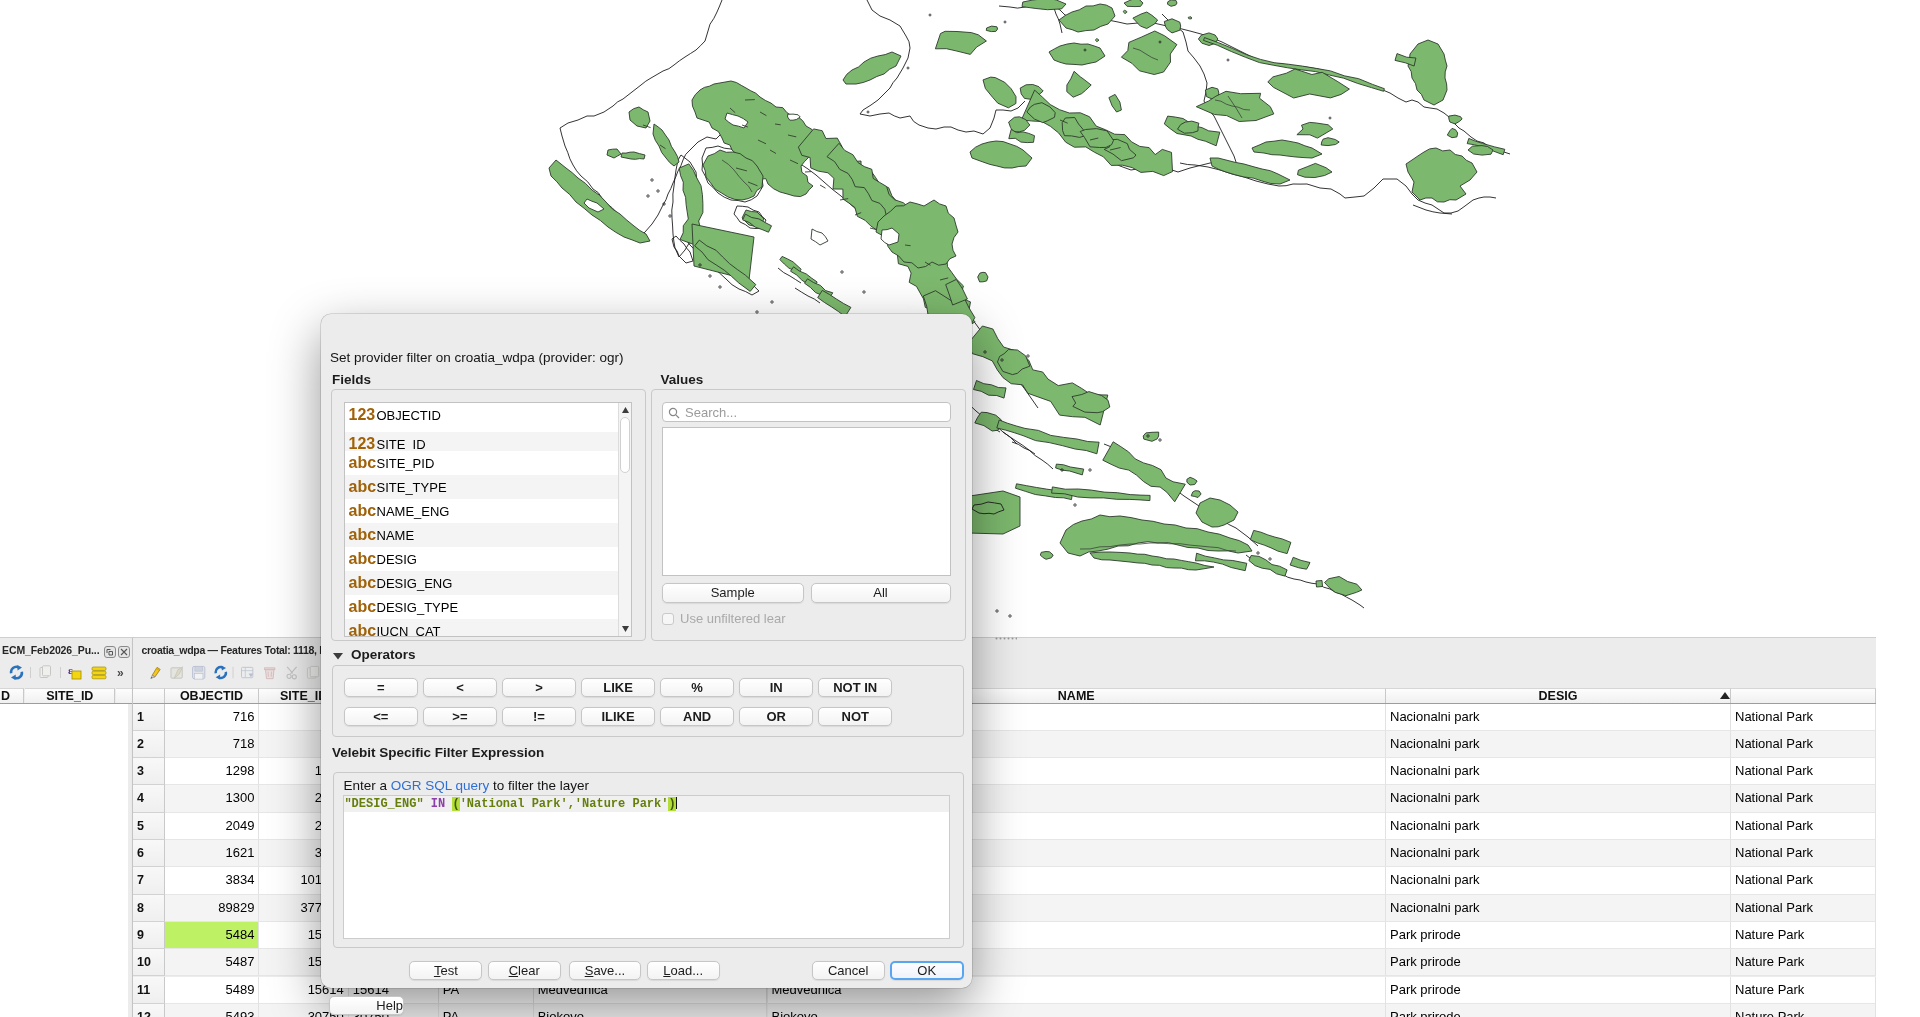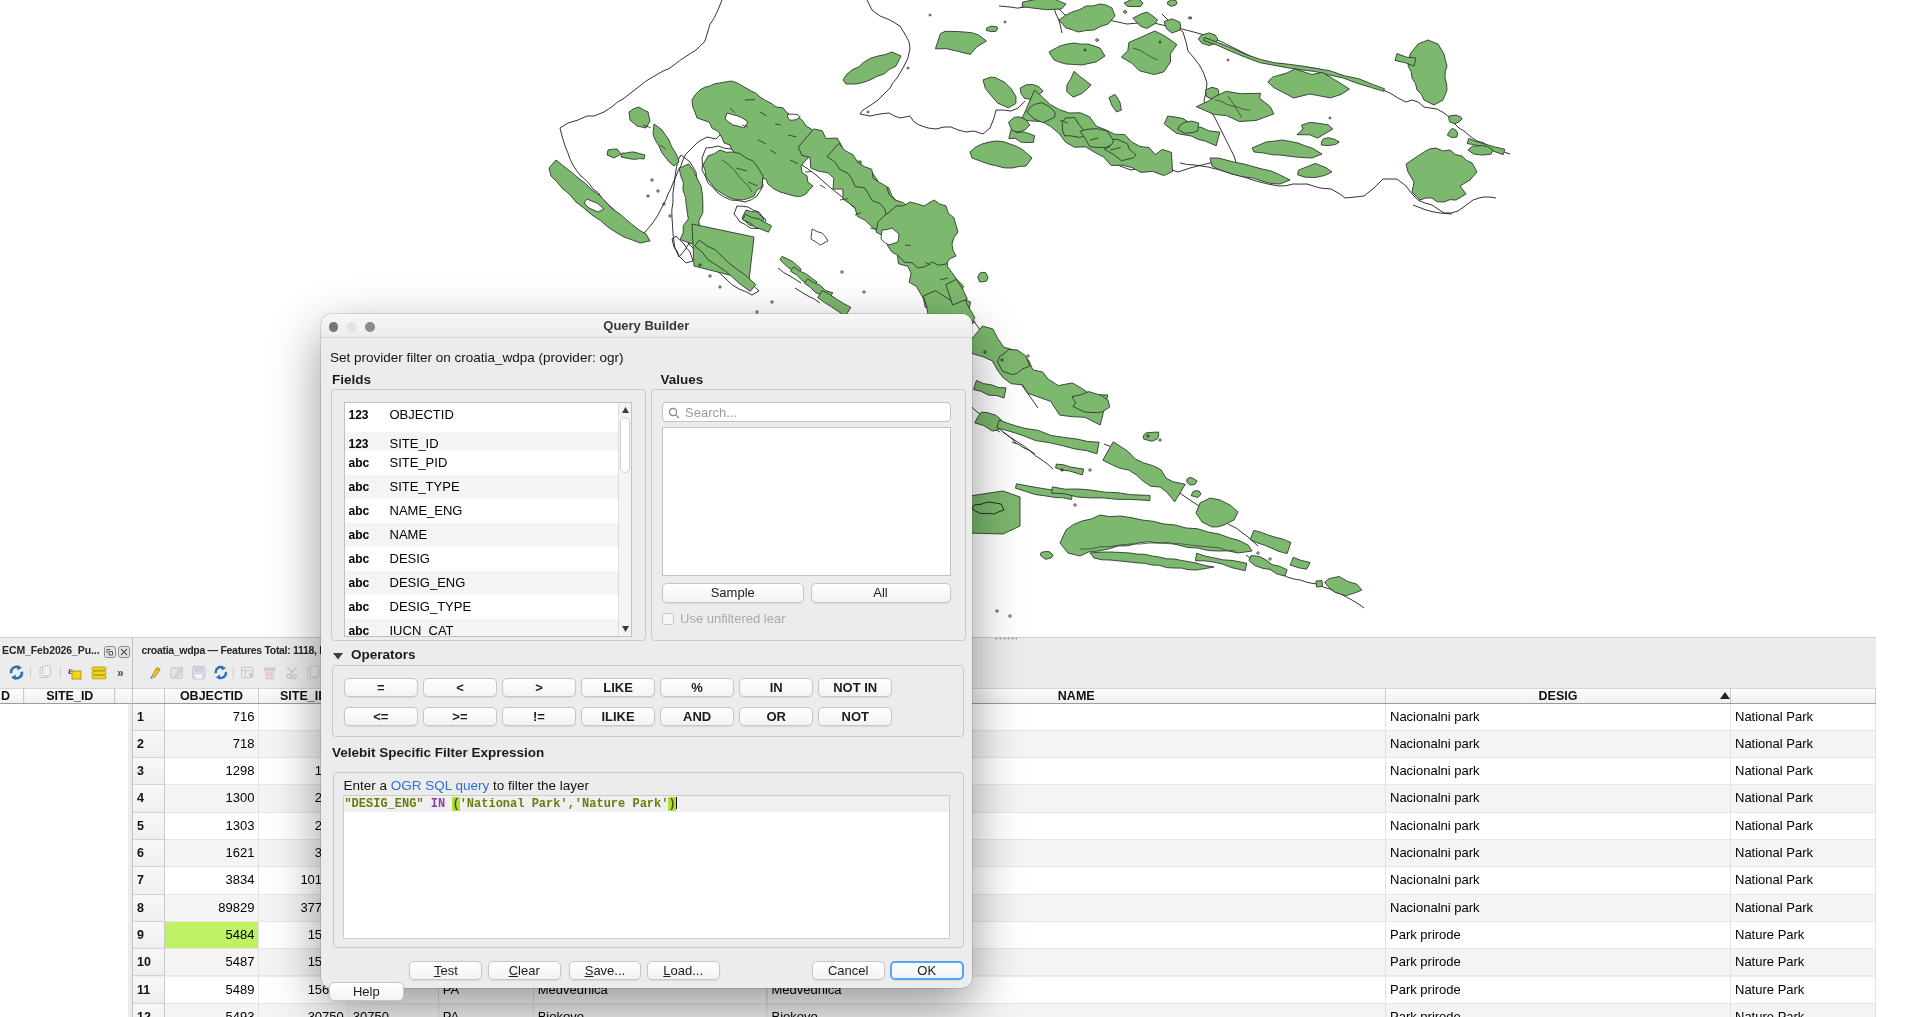--- a/index.html
+++ b/index.html
@@ -44,21 +44,21 @@
 #dlg .titlebar .t { width:100%; text-align:center; font-size:13px; font-weight:bold; color:#3a3a3a; line-height:24px; }
 .glabel { position:absolute; font-size:13.5px; font-weight:bold; color:#1c1c1c; }
 .gbox { position:absolute; border:1px solid #c9c9c9; border-radius:4px; }
 .btn { position:absolute; height:19.5px; background:linear-gradient(#ffffff,#f3f3f3);
   border:1px solid #c6c6c6; border-radius:5px; box-shadow:0 0.5px 1px rgba(0,0,0,0.08);
   font-size:13px; color:#1c1c1c; text-align:center; line-height:18.5px; }
 .opbtn { position:absolute; width:73.7px; height:19.5px; background:linear-gradient(#ffffff,#f3f3f3);
   border:1px solid #c6c6c6; border-radius:5px; box-shadow:0 0.5px 1px rgba(0,0,0,0.08);
   font-size:13px; font-weight:bold; color:#1c1c1c; text-align:center; line-height:18.5px; }
 .fitem { position:absolute; left:0; width:100%; height:24px; font-size:13px; color:#000; line-height:24px; }
-.ficon { display:inline-block; width:27px; margin-left:4px; margin-right:14px; font-weight:bold; font-size:12px; color:#000000; }
+.ficon { display:inline-block; width:27px; margin-left:4px; margin-right:1px; font-weight:bold; font-size:16px; color:#a16207; }
 u { text-decoration:underline; }
 </style>
 </head>
 <body>
 <div id="stage">
 <svg id="map" width="1920" height="1017" viewBox="0 0 1920 1017">
       <path d="M722.0,0.0L719.6,6.0L717.0,12.0L713.9,18.3L710.0,24.2L708.0,31.0L705.0,41.0L700.6,45.6L696.0,50.0L690.5,53.5L685.0,57.0L679.4,60.8L674.0,65.0L668.9,68.7L663.0,71.0L657.0,74.5L651.0,78.0L645.8,81.2L641.0,85.0L632.0,92.0L623.0,99.0L617.6,101.9L613.0,106.0L604.0,112.0L594.0,116.0L587.0,116.0L578.0,120.0L568.0,123.0L560.0,128.0" fill="none" stroke="#1d1d1d" stroke-width="0.9"></path>
       <path d="M560.0,128.0L562.0,136.0L565.0,146.0L567.7,152.3L569.9,158.8L573.0,165.0L576.6,170.8L581.0,176.0L587.7,181.8L593.0,189.0L598.3,192.7L601.9,198.1L606.0,203.0L612.4,208.0L618.0,214.0L620.7,221.4L625.0,228.0L630.0,238.0L637.0,240.0L645.0,232.0L652.0,224.0L658.0,215.0L663.0,205.0L666.0,199.7L668.0,194.0L670.8,188.6L673.0,183.0L675.7,177.1L678.0,171.0L680.9,165.7L683.0,160.0L685.7,154.4L690.0,150.0L698.0,142.0L707.0,137.0L716.0,139.0L722.0,133.0L730.0,130.0L740.0,133.0L748.0,140.0L752.0,147.0" fill="none" stroke="#1d1d1d" stroke-width="0.9"></path>
       <path d="M752.0,147.0L758.8,144.8L766.0,144.0L776.0,148.0L783.0,151.0L791.0,157.0L799.0,163.0L808.0,169.0L816.0,175.0L824.0,182.0L832.0,189.0L841.0,196.0L849.0,203.0L857.0,210.0L865.0,217.0L874.0,224.0L882.0,231.0L890.0,238.0L898.0,245.0L906.0,252.0L914.0,259.0L922.0,266.0L930.0,273.0L938.0,280.0L946.0,288.0L954.0,296.0L962.0,306.0L970.0,316.0L978.0,327.0L986.0,338.0L993.0,348.0L1000.0,358.0L1008.0,368.0L1016.0,378.0L1024.0,388.0L1031.0,398.0L1038.0,408.0" fill="none" stroke="#1d1d1d" stroke-width="0.9"></path>
       <path d="M1104.0,444.0L1111.6,447.0L1118.0,452.0L1125.2,456.1L1132.0,461.0L1139.7,464.4L1146.0,470.0L1153.3,474.0L1160.0,479.0L1172.0,487.0L1184.0,496.0L1196.0,504.0L1208.0,512.0L1214.7,516.6L1222.0,520.0L1228.7,524.4L1236.0,528.0L1248.0,537.0L1258.0,546.0" fill="none" stroke="#1d1d1d" stroke-width="0.9"></path>
@@ -384,21 +384,21 @@
       <div class="rn" style="top:147.4px;height:27.3px">4</div>
       <div class="cell num" style="left:31.6px;width:94.8px;top:147.4px;height:27.3px;background:#f4f4f4">1300</div>
       <div class="cell num" style="left:126.4px;width:89.4px;top:147.4px;height:27.3px;background:#f4f4f4">2198</div>
       <div class="cell" style="left:215.8px;width:89.9px;top:147.4px;height:27.3px;background:#f4f4f4">2198</div>
       <div class="cell" style="left:305.7px;width:95.0px;top:147.4px;height:27.3px;background:#f4f4f4">PA</div>
       <div class="cell" style="left:400.7px;width:233.8px;top:147.4px;height:27.3px;background:#f4f4f4">Mljet</div>
       <div class="cell" style="left:634.5px;width:618.5px;top:147.4px;height:27.3px;background:#f4f4f4">Mljet</div>
       <div class="cell" style="left:1253px;width:345px;top:147.4px;height:27.3px;background:#f4f4f4">Nacionalni park</div>
       <div class="cell" style="left:1598px;width:145px;top:147.4px;height:27.3px;background:#f4f4f4">National Park</div>
       <div class="rn" style="top:174.7px;height:27.3px">5</div>
-      <div class="cell num" style="left:31.6px;width:94.8px;top:174.7px;height:27.3px;background:#ffffff">1303</div>
+      <div class="cell num" style="left:31.6px;width:94.8px;top:174.7px;height:27.3px;background:#ffffff">2049</div>
       <div class="cell num" style="left:126.4px;width:89.4px;top:174.7px;height:27.3px;background:#ffffff">2202</div>
       <div class="cell" style="left:215.8px;width:89.9px;top:174.7px;height:27.3px;background:#ffffff">2202</div>
       <div class="cell" style="left:305.7px;width:95.0px;top:174.7px;height:27.3px;background:#ffffff">PA</div>
       <div class="cell" style="left:400.7px;width:233.8px;top:174.7px;height:27.3px;background:#ffffff">Risnjak</div>
       <div class="cell" style="left:634.5px;width:618.5px;top:174.7px;height:27.3px;background:#ffffff">Risnjak</div>
       <div class="cell" style="left:1253px;width:345px;top:174.7px;height:27.3px;background:#ffffff">Nacionalni park</div>
       <div class="cell" style="left:1598px;width:145px;top:174.7px;height:27.3px;background:#ffffff">National Park</div>
       <div class="rn" style="top:202.0px;height:27.3px">6</div>
       <div class="cell num" style="left:31.6px;width:94.8px;top:202.0px;height:27.3px;background:#f4f4f4">1621</div>
       <div class="cell num" style="left:126.4px;width:89.4px;top:202.0px;height:27.3px;background:#f4f4f4">3417</div>
@@ -469,26 +469,20 @@
         <circle cx="1.5" cy="1.5" r="1"></circle>
         <circle cx="5.5" cy="1.5" r="1"></circle>
         <circle cx="9.5" cy="1.5" r="1"></circle>
         <circle cx="13.5" cy="1.5" r="1"></circle>
         <circle cx="17.5" cy="1.5" r="1"></circle>
         <circle cx="21.5" cy="1.5" r="1"></circle>
       </g>
 </svg>
 
 <div id="dlg">
-  <div class="titlebar">
-    <div class="tl" style="left:8.3px;background:#767676;"></div>
-    <div class="tl" style="left:26.1px;background:#e2e2e2;"></div>
-    <div class="tl" style="left:44.9px;background:#8c8c8c;"></div>
-    <div class="t">Query Builder</div>
-  </div>
   <div style="position:absolute;left:9.5px;top:35.8px;font-size:13.5px;line-height:17px;color:#141414;">Set provider filter on croatia_wdpa (provider: ogr)</div>
 
   <div class="glabel" style="left:11.5px;top:57px;line-height:17px;">Fields</div>
   <div class="gbox" style="left:10.5px;top:75.3px;width:314.5px;height:252.2px;"></div>
 
   <div style="position:absolute;left:23px;top:88.5px;width:288px;height:234.5px;background:#fff;border:1px solid #c2c2c2;overflow:hidden;">
     <div class="fitem" style="top:0px;background:#ffffff"><span class="ficon">123</span>OBJECTID</div>
         <div class="fitem" style="top:29px;background:#f4f4f4"><span class="ficon">123</span>SITE_ID</div>
         <div class="fitem" style="top:48px;background:#ffffff"><span class="ficon">abc</span>SITE_PID</div>
         <div class="fitem" style="top:72px;background:#f4f4f4"><span class="ficon">abc</span>SITE_TYPE</div>
@@ -551,21 +545,21 @@
 
   <div class="glabel" style="left:11.5px;top:430.5px;line-height:17px;">Velebit Specific Filter Expression</div>
   <div class="gbox" style="left:12.5px;top:458.2px;width:631px;height:176.3px;"></div>
   <div style="position:absolute;left:22.9px;top:463.3px;font-size:13.5px;line-height:17px;color:#141414;">Enter a <span style="color:#2f6fd6;">OGR SQL query</span> to filter the layer</div>
 
   <div style="position:absolute;left:22.4px;top:481.9px;width:607px;height:143.6px;background:#fff;border:1px solid #ccc;font-family:'Liberation Mono',monospace;font-size:12px;line-height:14px;font-weight:bold;">
     <div style="position:absolute;left:0;top:0;width:100%;height:15.5px;background:#f0f0f0;"></div>
     <div style="position:absolute;left:0.5px;top:0.5px;white-space:pre;"><span style="color:#667f0c;">"DESIG_ENG"</span> <span style="color:#8b3fa8;">IN</span> <span style="background:#b3dd38;color:#3f5800;">(</span><span style="color:#667f0c;">'National Park','Nature Park'</span><span style="background:#b3dd38;color:#3f5800;">)</span><span style="display:inline-block;width:1.2px;height:12px;background:#111;vertical-align:-2px;"></span></div>
   </div>
 
-  <div class="btn" style="left:8px;top:668px;width:75.6px;">Help</div>
+  <div class="btn" style="left:8px;top:682px;width:75.6px;text-align:right;">Help</div>
   <div class="btn" style="left:88.9px;top:647px;width:72.9px;"><u>T</u>est</div>
   <div class="btn" style="left:167.3px;top:647px;width:72.8px;"><u>C</u>lear</div>
   <div class="btn" style="left:248px;top:647px;width:72.9px;"><u>S</u>ave...</div>
   <div class="btn" style="left:326.1px;top:647px;width:73.2px;"><u>L</u>oad...</div>
   <div class="btn" style="left:491.1px;top:647px;width:73.2px;">Cancel</div>
   <div class="btn" style="left:569.5px;top:647px;width:73.5px;border:2px solid #58a6f2;line-height:16.5px;background:linear-gradient(#fdfdff,#eef3fa);">OK</div>
 </div>
 
 </div>
 

